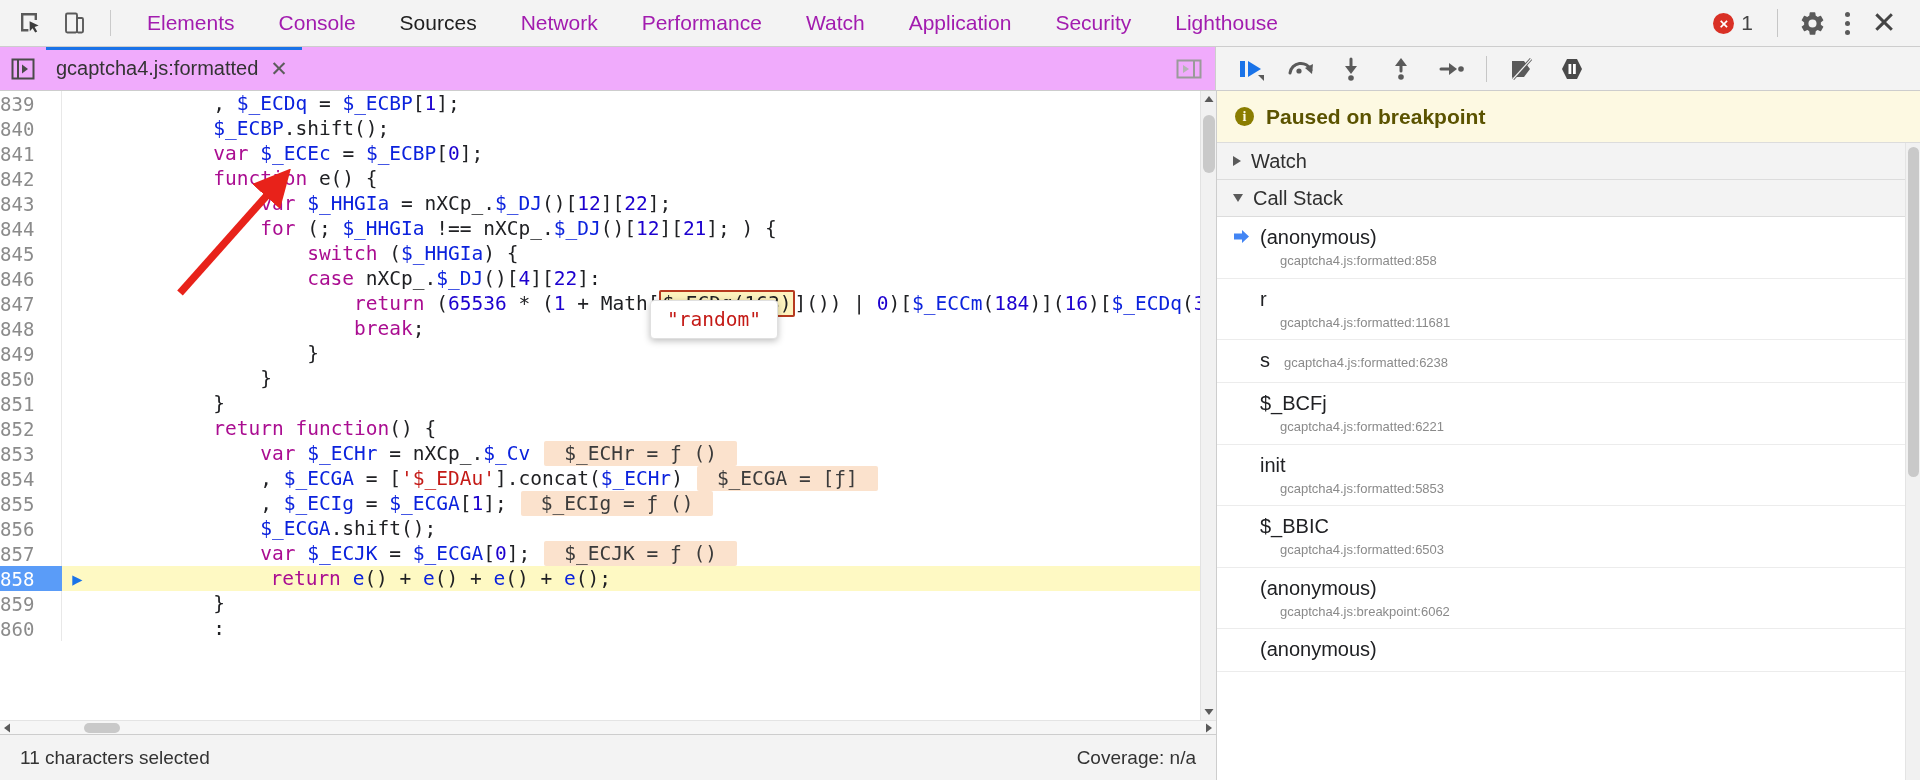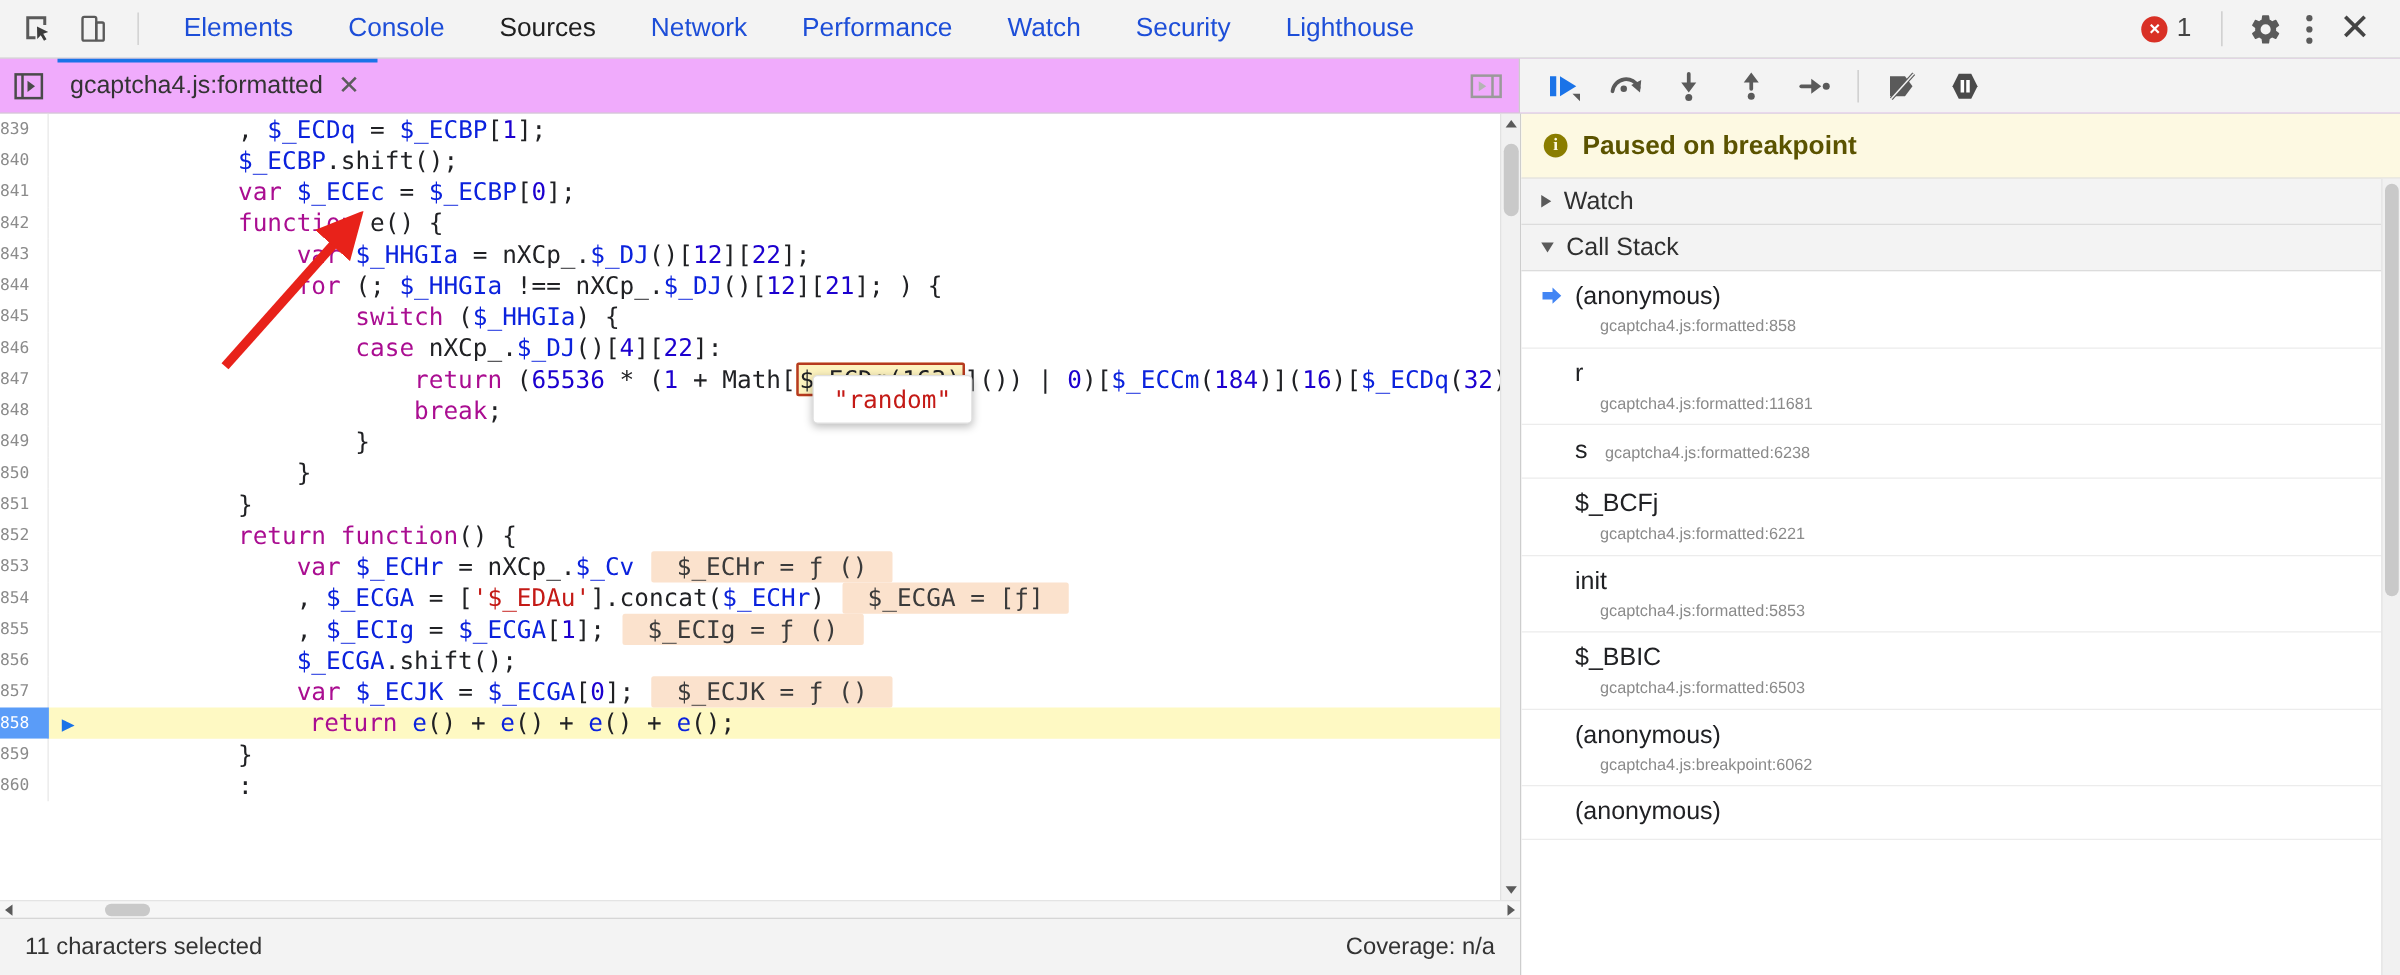--- a/index.html
+++ b/index.html
@@ -16,21 +16,21 @@
     background: #f3f3f3; border-bottom: 1px solid #cdcdcd; padding: 0 8px;
   }
   .tb-icon-btn {
     width: 44px; height: 40px; display: flex; align-items: center; justify-content: center;
     cursor: pointer;
   }
   .tb-sep { width: 1px; height: 26px; background: #cacaca; margin: 0 14px; }
   .panel-tabs { display: flex; align-items: center; height: 100%; }
   .panel-tab {
     position: relative; height: 100%; display: flex; align-items: center;
-    padding: 0 22px; font-size: 21px; color: #1d4ed8; cursor: pointer; white-space: nowrap;
+    padding: 0 22px; font-size: 21px; color: #a21caf; cursor: pointer; white-space: nowrap;
   }
   .panel-tab.active { color: #202020; }
   .panel-tab.active::after {
     content: ""; position: absolute; left: 12px; right: 12px; bottom: 0; height: 0;
   }
   .toolbar-right { margin-left: auto; display: flex; align-items: center; padding-right: 6px; }
   .err-badge { display: flex; align-items: center; gap: 7px; margin-right: 10px; cursor: pointer; }
   .err-circle {
     width: 21px; height: 21px; border-radius: 50%; background: #d93025; color:#fff;
     font-size: 15px; line-height: 21px; text-align: center; font-weight: bold;
@@ -64,23 +64,23 @@
   
   .body-split { flex: 1 1 auto; display: flex; min-height: 0; }
   .editor-pane { flex: 1 1 auto; min-width: 0; display: flex; flex-direction: column; background: #fff; position: relative; }
 
   
   .code-scroll { flex: 1 1 auto; position: relative; overflow: hidden; display: flex; }
   .code-area { position: relative; flex: 1 1 auto; overflow: hidden; }
   .code-table { width: 100%; border-collapse: collapse; font-family: "DejaVu Sans Mono", monospace; font-size: 19.5px; }
   .code-table tr { height: 25px; }
   .ln {
-    width: 78px; text-align: right; padding-right: 15px; color: #8b8b8b;
+    width: 78px; text-align: right; padding-right: 27px; color: #8b8b8b;
     background: #fff; user-select: none; border-right: 1px solid #e8e8e8;
-    font-family: "DejaVu Sans Mono", monospace; font-size: 13px; vertical-align: middle;
+    font-family: "DejaVu Sans Mono", monospace; font-size: 19px; vertical-align: middle;
   }
   .code-cell { padding-left: 10px; white-space: pre; vertical-align: middle; color: #202124; }
   tr.exec-line .ln { background: #5a9cf8; color: #fff; border-right: 1px solid #5a9cf8; }
   tr.exec-line .code-cell { background: #fef9c3; }
   .bp-arrow { color: #1a73e8; font-size: 17px; }
 
   
   .kw { color: #aa0d91; }
   .var-blue { color: #0b22dd; }
   .num { color: #1c00cf; }
@@ -203,20 +203,23 @@
       <div class="panel-tab">
           <span>Network</span>
         </div>
       <div class="panel-tab">
           <span>Performance</span>
         </div>
       <div class="panel-tab">
           <span>Watch</span>
         </div>
       <div class="panel-tab">
+          <span>Application</span>
+        </div>
+      <div class="panel-tab">
           <span>Security</span>
         </div>
       <div class="panel-tab">
           <span>Lighthouse</span>
         </div>
     </div>
 
     <div class="toolbar-right">
       <div class="err-badge">
         <div class="err-circle">×</div>

